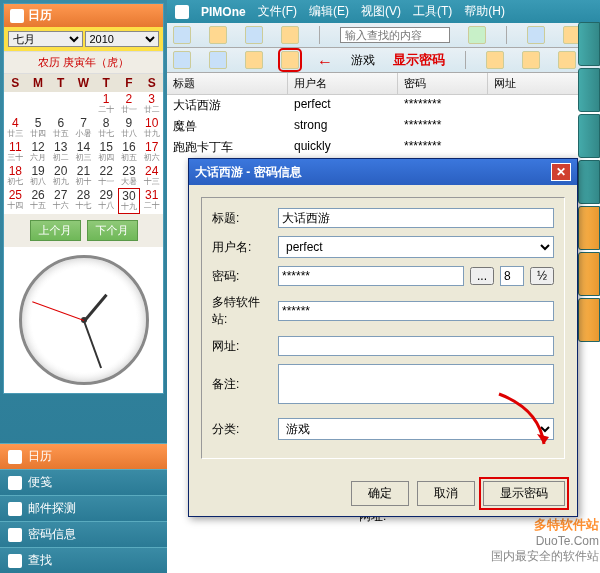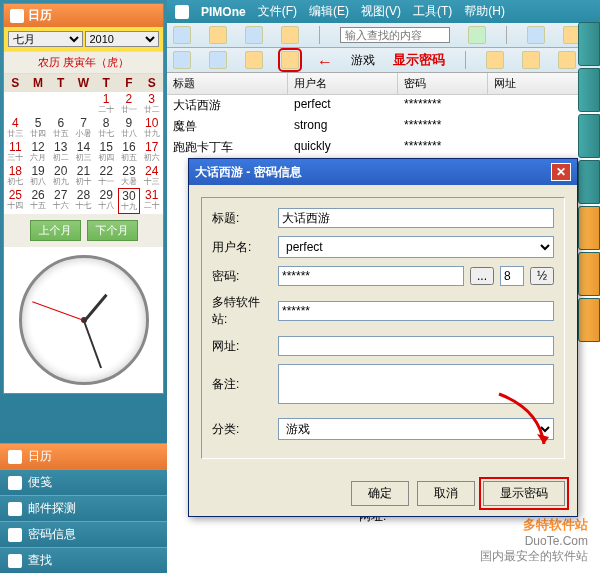--- a/index.html
+++ b/index.html
@@ -58,21 +58,21 @@
 .frow label{width:60px;text-align:left;font-size:12px}
 .frow input,.frow select,.frow textarea{flex:1;border:1px solid #7f9db9;padding:2px 3px;font-size:12px;background:#fff}
 .frow .sm{width:24px;flex:none}
 .frow textarea{height:40px;resize:none}
 .dlg-btns{display:flex;justify-content:flex-end;gap:8px;padding:10px 12px}
 .dlg-btns button{padding:3px 16px;background:#ece9d8;border:1px solid #888;cursor:pointer;font-size:12px}
 .dlg-btns button.hl{outline:2px solid #d00;outline-offset:2px}
 .red-arrow{position:absolute;color:#d00;font-size:24px;font-weight:bold;pointer-events:none}
 .bottom-info{position:absolute;bottom:42px;left:188px;font-size:11px;padding:4px}
 .bottom-info div{padding:2px 0}
-.watermark{position:absolute;bottom:8px;right:12px;text-align:right;font-size:11px;color:#888;z-index:5}
+.watermark{position:absolute;bottom:8px;right:1px;text-align:right;font-size:11px;color:#888;z-index:5}
 .watermark .wt1{color:#ff9030;font-weight:bold;font-size:13px}
 .right-tabs{position:absolute;right:0;top:22px;width:22px;display:flex;flex-direction:column;z-index:2}
 .rt{width:22px;height:44px;background:linear-gradient(90deg,#4aa,#388);border:1px solid #266;border-radius:3px 0 0 3px;margin-bottom:2px;cursor:pointer}
 .rt.y{background:linear-gradient(90deg,#ffb850,#e89830)}
 .wm-center{position:absolute;top:280px;left:260px;color:#ccc;font-size:18px;font-style:italic;z-index:1;pointer-events:none}
 </style>
 </head>
 <body>
 
 <div class="sidebar">

